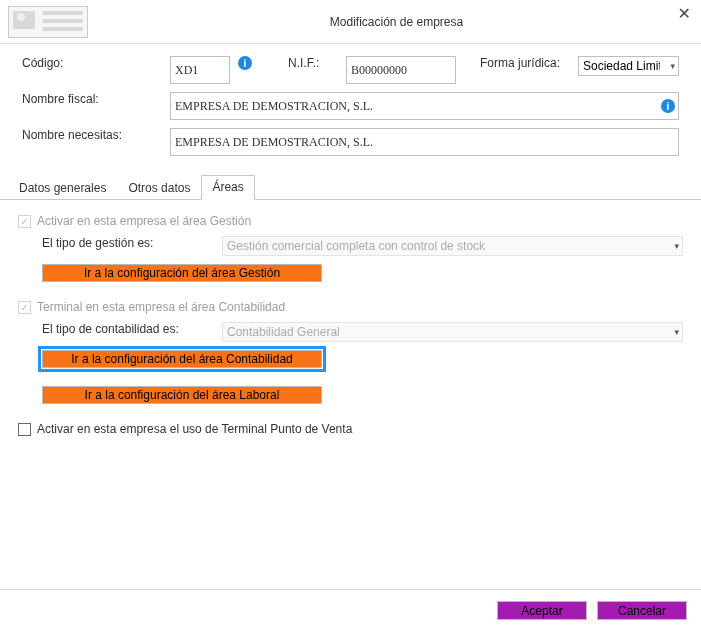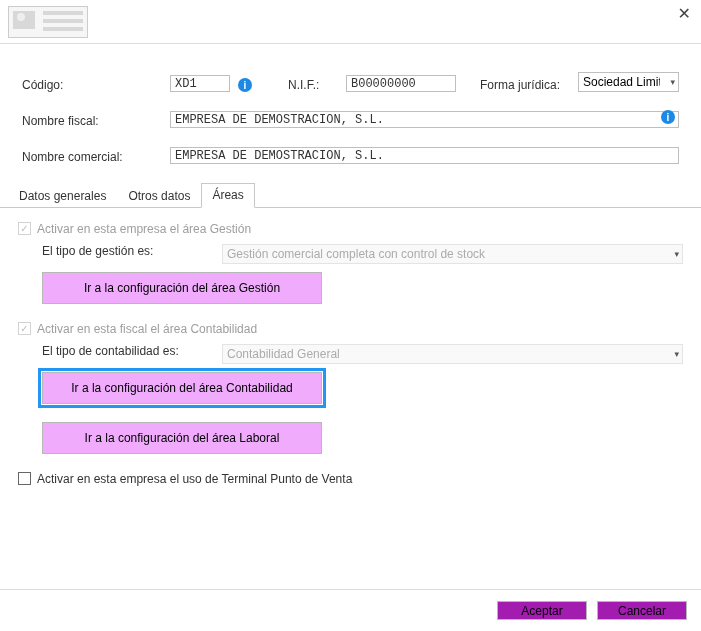--- a/index.html
+++ b/index.html
@@ -52,29 +52,29 @@
     position: absolute;
     right: 10px; top: 6px;
     font-size: 16px;
     color: #444;
     cursor: pointer;
     line-height: 1;
   }
   .header-form {
     padding: 12px 22px 6px 22px;
   }
-  .row { display: flex; align-items: flex-end; margin-bottom: 8px; gap: 8px; min-height: 22px; margin-top: 14px;}
+  .row { display: flex; align-items: flex-start; margin-bottom: 8px; gap: 8px; min-height: 22px;}
   .label { color: #333; }
   .w-lbl-main { width: 140px; }
   .input {
     border: 1px solid #bfbfbf;
     background: #fff;
-    height: 17px;
+    height: 28px;
     padding: 1px 4px;
-    font-family: Liberation Mono, monospace;
+    font-family: Liberation Serif, serif;
     font-size: 12px;
     color: #333;
   }
   .info-icon {
     width: 14px; height: 14px; border-radius: 50%;
     background: #1e88e5;
     color: #fff;
     font-size: 10px;
     font-weight: bold;
     display: inline-flex;
@@ -122,42 +122,42 @@
   .tab.active {
     border-color: #c8c8c8;
     background: #fff;
     border-bottom: 1px solid #fff;
   }
   .panel {
     padding: 14px 18px 10px 18px;
   }
   .panel .intro { margin-bottom: 10px; }
   .block { margin-bottom: 18px; }
-  .chkline { display:flex; align-items:flex-start; gap:6px; margin-bottom:8px;}
+  .chkline { display:flex; align-items:flex-end; gap:6px; margin-bottom:8px;}
   .chk {
     width: 13px; height: 13px;
     border: 1px solid #bdbdbd;
     background: #fff;
     display: inline-flex; align-items:center; justify-content:center;
     font-size: 10px; color:#9e9e9e;
   }
   .chk.checked::after { content:"✓"; }
   .chk.disabled { color:#bdbdbd; border-color:#d3d3d3;}
   .chklabel.disabled { color:#9e9e9e; }
   .subrow { display:flex; align-items:flex-start; gap:10px; padding-left:24px; margin-bottom:8px;}
   .subrow .label { width: 170px; color:#333;}
   .select.disabled, .input.disabled { background:#f7f7f7; color:#888; border-color:#d9d9d9;}
   .btn {
     border:1px solid #b8b8b8;
-    background:#f0abfc;
+    background:#f97316;
     padding: 4px 16px;
     font-family:inherit;
     font-size:12px;
     cursor:pointer;
-    height:32px;
+    height:18px;
     display:inline-flex; align-items:center; justify-content:center;
   }
   .btn.wide { min-width: 280px; padding:4px 18px;}
   .btn.highlighted {
     outline: 3px solid #2196f3;
     outline-offset: 1px;
   }
   .indented-btn { margin-left:24px;}
   .chk.real {
     border-color:#666; color:#333;
@@ -182,20 +182,21 @@
 <body>
 
 <div class="titlebar">
   <div class="logo">
     <div class="sq"></div>
       <div class="sun"></div>
     <div class="line l1"></div>
       <div class="line l2"></div>
       <div class="line l3"></div>
   </div>
+  <div class="title">Modificación de empresa</div>
   <div class="close">✕</div>
 </div>
 
 <div class="header-form">
   <div class="row">
     <span class="label w-lbl-main">Código:</span>
     <input class="input" style="width: 60px;" value="XD1">
     <span class="info-icon">i</span>
     <span style="width:20px"></span>
     <span class="label" style="width:50px">N.I.F.:</span>
@@ -208,21 +209,21 @@
       </select>
       <span class="chev">▾</span>
     </span>
   </div>
   <div class="row fiscal-row">
     <span class="label w-lbl-main">Nombre fiscal:</span>
     <input class="input flex1" style="padding-right: 22px;" value="EMPRESA DE DEMOSTRACION, S.L.">
     <span class="info-icon info-right" style="right:4px">i</span>
   </div>
   <div class="row">
-    <span class="label w-lbl-main">Nombre comercial:</span>
+    <span class="label w-lbl-main">Nombre necesitas:</span>
     <input class="input flex1" value="EMPRESA DE DEMOSTRACION, S.L." style="">
   </div>
 </div>
 
 <div class="tabs">
   <div class="tab">Datos generales</div>
   <div class="tab">Otros datos</div>
   <div class="tab active">Áreas</div>
 </div>
 
@@ -241,21 +242,21 @@
         </select>
         <span class="chev">▾</span>
       </span>
     </div>
     <button class="btn wide indented-btn">Ir a la configuración del área Gestión</button>
   </div>
 
   <div class="block">
     <div class="chkline">
       <span class="chk checked disabled"></span>
-      <span class="chklabel disabled">Activar en esta fiscal el área Contabilidad</span>
+      <span class="chklabel disabled">Terminal en esta empresa el área Contabilidad</span>
     </div>
     <div class="subrow">
       <span class="label">El tipo de contabilidad es:</span>
       <span class="select-wrap flex1">
         <select class="select disabled fullwidth" disabled="">
           <option>Contabilidad General</option>
         </select>
         <span class="chev">▾</span>
       </span>
     </div>

